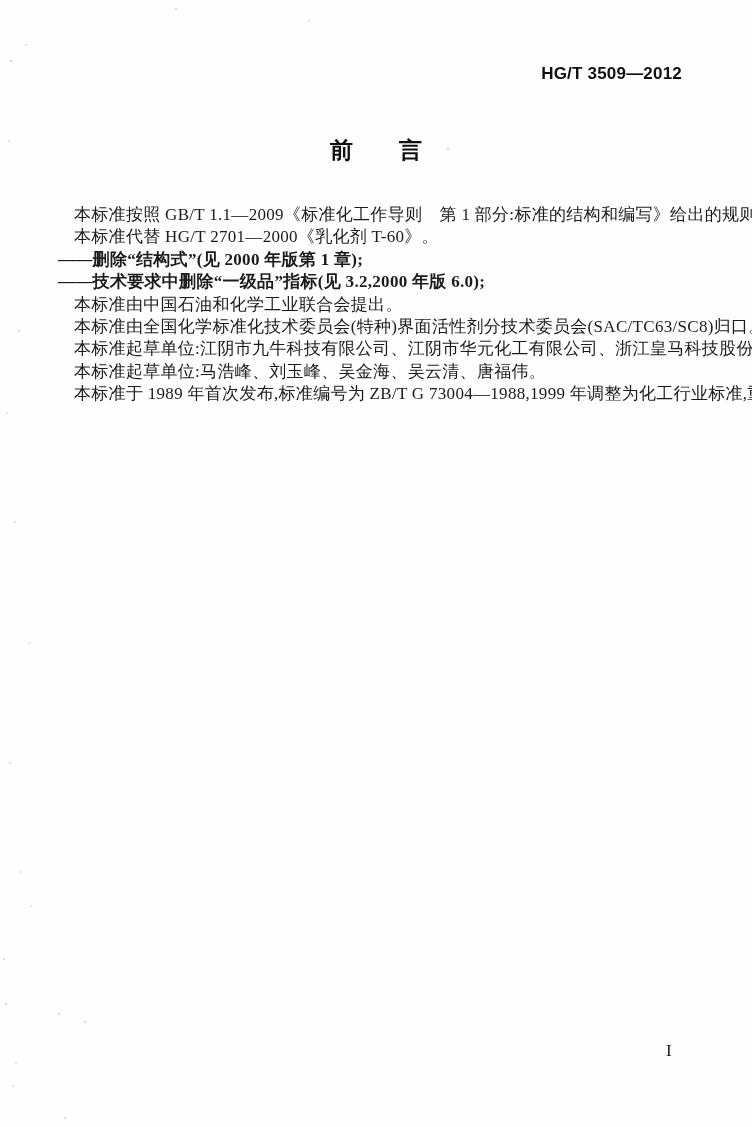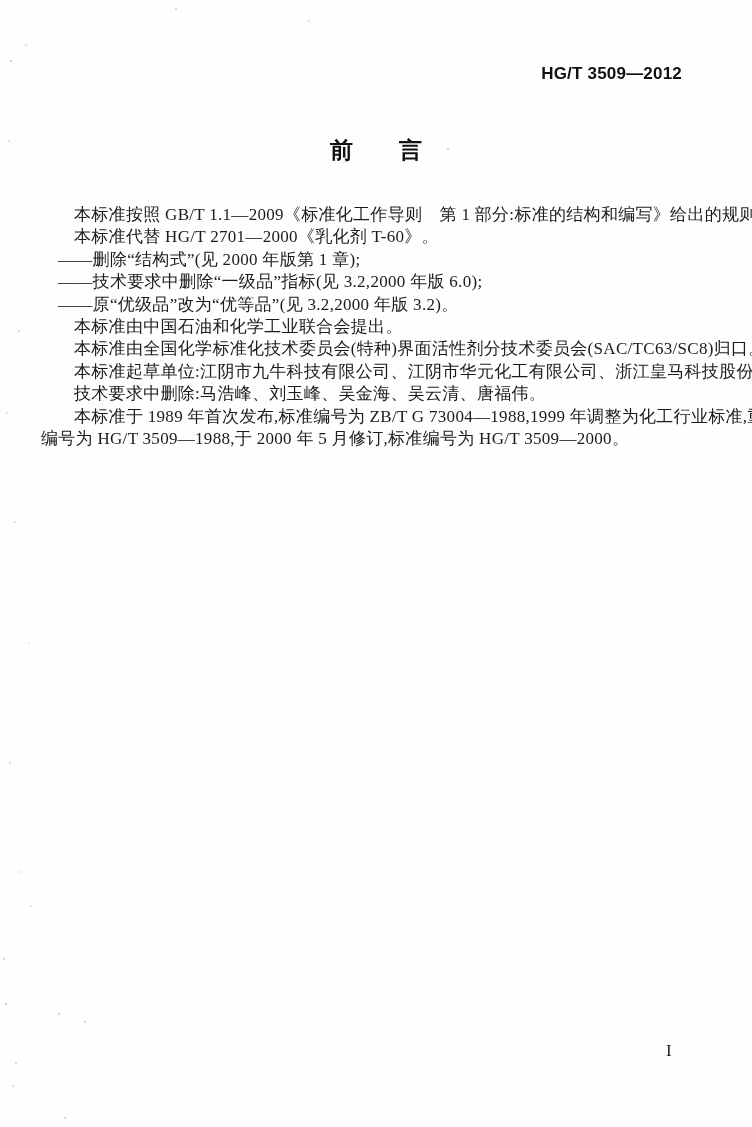--- a/index.html
+++ b/index.html
@@ -39,21 +39,21 @@
     position: absolute;
     left: 41px; top: 204px; width: 675px;
     font-size: 17px;
     line-height: 22.4px;
     letter-spacing: 0.3px;
     color: #1b1b1b;
     white-space: nowrap;
   }
   .line { height: 22.4px; }
   .line.indent { padding-left: 33px; }
-  .line.dash   { padding-left: 17px; }
+  .line.dash   { padding-left: 17px; font-weight: bold; }
   .line.cont   { padding-left: 0; }
   .page-number {
     position: absolute;
     left: 666px; top: 1041px;
     font-size: 17px;
     color: #222;
   }
   
   .speckles {
     position: absolute; left: 0; top: 0;
@@ -89,26 +89,24 @@
 
   <div class="header-code">HG/T 3509—2012</div>
 
   <h1 class="doc-title">前　　言</h1>
 
   <div class="content">
     <div class="line indent">本标准按照 GB/T 1.1—2009《标准化工作导则　第 1 部分:标准的结构和编写》给出的规则起草。</div>
     <div class="line indent">本标准代替 HG/T 2701—2000《乳化剂 T-60》。</div>
     <div class="line dash">——删除“结构式”(见 2000 年版第 1 章);</div>
     <div class="line dash">——技术要求中删除“一级品”指标(见 3.2,2000 年版 6.0);</div>
-    <div class="line dash">——原“优级品”改为“优等品”(见 3.2,2000 年版 3.2)。</div>
     <div class="line indent">本标准由中国石油和化学工业联合会提出。</div>
     <div class="line indent">本标准由全国化学标准化技术委员会(特种)界面活性剂分技术委员会(SAC/TC63/SC8)归口。</div>
     <div class="line indent">本标准起草单位:江阴市九牛科技有限公司、江阴市华元化工有限公司、浙江皇马科技股份有限</div>
-    <div class="line indent">技术要求中删除:马浩峰、刘玉峰、吴金海、吴云清、唐福伟。</div>
+    <div class="line indent">本标准起草单位:马浩峰、刘玉峰、吴金海、吴云清、唐福伟。</div>
     <div class="line indent">本标准于 1989 年首次发布,标准编号为 ZB/T G 73004—1988,1999 年调整为化工行业标准,重新</div>
-    <div class="line cont">编号为 HG/T 3509—1988,于 2000 年 5 月修订,标准编号为 HG/T 3509—2000。</div>
   </div>
 
   <div class="page-number">I</div>
 
   <div class="speckles"></div>
 
 </div>
 
 </body></html>

